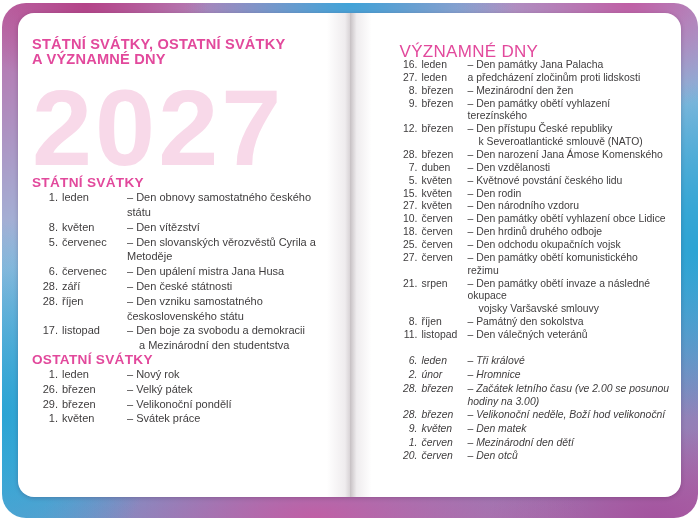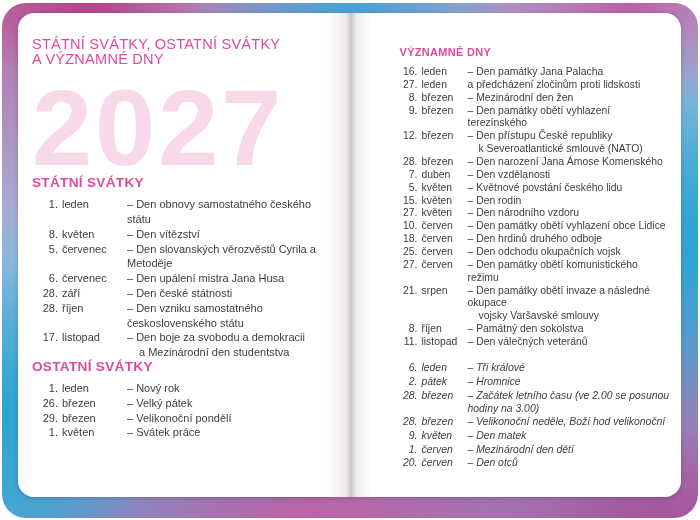--- a/index.html
+++ b/index.html
@@ -28,47 +28,47 @@
     position:absolute; left:18px; top:13px; right:19px; bottom:23px;
     display:flex; border-radius:16px; overflow:hidden;
     box-shadow:0 1px 4px rgba(60,20,60,.25);
   }
   .page { width:50%; position:relative; box-sizing:border-box; }
   .page.left  { background:linear-gradient(to right,#ffffff 0%,#ffffff 93%,#efecee 98.5%,#d8d3d6 100%); }
   .page.right { background:linear-gradient(to right,#c6c0c3 0%,#efecee 2%,#ffffff 6.5%,#ffffff 100%); }
   
   .lp-inner { padding:24px 16px 0 14px; }
   .page-title {
-    color:var(--accent,#e2499c); font-weight:normal; font-size:14.6px;
+    color:var(--accent,#e2499c); font-weight:bold; font-size:14.6px;
     line-height:14.6px; letter-spacing:.2px;
   }
   .page-title span { display:block; }
   .year {
     margin-top:21px; height:81px; line-height:81px;
     font-size:108px; font-weight:bold; letter-spacing:3px;
     color:var(--year_pink,#f8d9e9); white-space:nowrap;
   }
   .section-heading {
     color:var(--accent,#e2499c); font-weight:bold; font-size:13.6px;
     letter-spacing:.3px; line-height:14px;
   }
   .sh-state { margin-top:8px; }
   .sh-other { }
   
-  .hlist { margin-top:7px; color:var(--text,#3f3d3e); }
+  .hlist { margin-top:0; color:var(--text,#3f3d3e); }
   .row { display:grid; column-gap:4px; }
   .num { text-align:right; white-space:nowrap; }
   .desc .line { display:block; }
   .desc .line + .line { padding-left:12px; }
   .page.left .hlist { font-size:11px; line-height:14.8px; }
   .page.left .row { grid-template-columns:26px 61px 1fr; }
   
   .rp-inner { padding:32px 10px 0 50px; }
   .rp-heading {
-    color:var(--accent,#e2499c); font-weight:bold; font-size:11px;
+    color:var(--accent,#e2499c); font-weight:normal; font-size:17px;
     letter-spacing:.3px; line-height:14px;
   }
   .page.right .hlist { font-size:10.4px; line-height:12.7px; }
   .page.right .row { grid-template-columns:18px 42px 1fr; margin-bottom:0.2px; }
   .page.right .desc .line + .line { padding-left:11px; }
   .hlist.italic { margin-top:14px; font-style:italic; }
   .hlist.italic .row { margin-bottom:1px; }
 </style>
 </head>
 <body>
@@ -339,21 +339,21 @@
           <div class="row">
             <span class="num">6.</span>
             <span class="month">leden</span>
             <span class="desc">
               <span class="line">– Tři králové</span>
             </span>
           </div>
 
           <div class="row">
             <span class="num">2.</span>
-            <span class="month">pátek</span>
+            <span class="month">únor</span>
             <span class="desc">
               <span class="line">– Hromnice</span>
             </span>
           </div>
 
           <div class="row">
             <span class="num">28.</span>
             <span class="month">březen</span>
             <span class="desc">
               <span class="line">– Začátek letního času (ve 2.00 se posunou hodiny na 3.00)</span>

